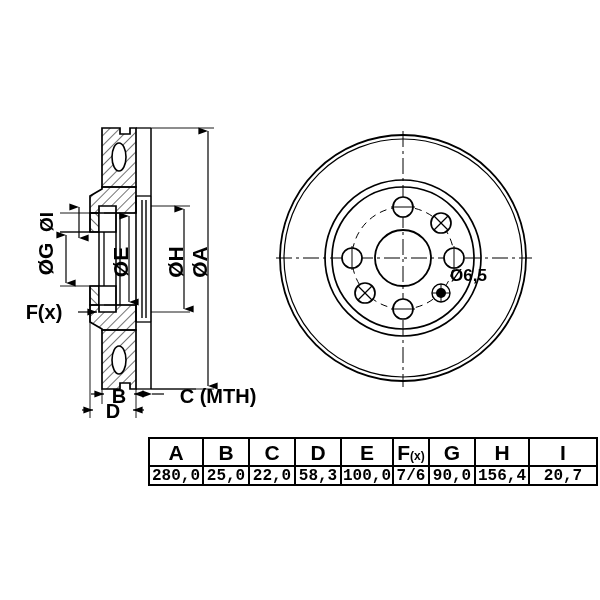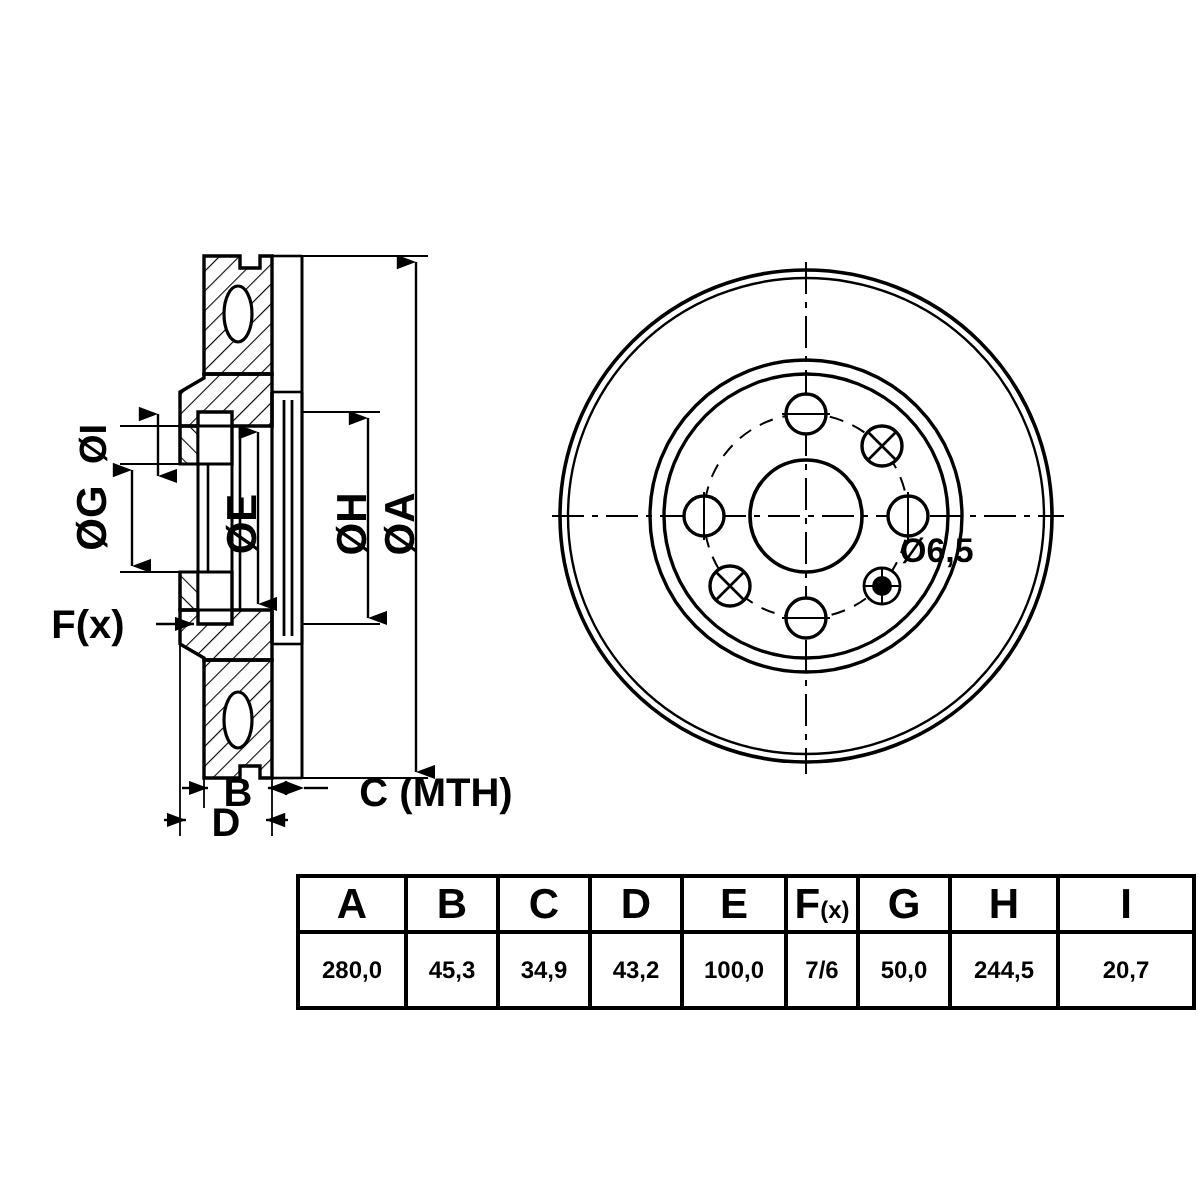--- a/index.html
+++ b/index.html
@@ -45,22 +45,23 @@
     font-weight:bold;
     color:#000000;
     padding:0;
     line-height:1;
   }
   #spec-table tr.head-row td{
     height:26px;
     font-size:21px;
   }
   #spec-table tr.value-row td{
-    height:36px;
-    font-size:12px;
+    height:17px;
+    font-size:16px;
+    font-family:Liberation Mono, monospace;
   }
   #spec-table td.col-a{width:52px;}
   #spec-table td.col-b{width:44px;}
   #spec-table td.col-c{width:44px;}
   #spec-table td.col-d{width:44px;}
   #spec-table td.col-e{width:50px;}
   #spec-table td.col-f{width:34px;}
   #spec-table td.col-g{width:44px;}
   #spec-table td.col-h{width:52px;}
   #spec-table td.col-i{width:66px;}
@@ -268,25 +269,25 @@
         <td class="col-c">C</td>
         <td class="col-d">D</td>
         <td class="col-e">E</td>
         <td class="col-f"><span>F</span><span class="fsub">(x)</span></td>
         <td class="col-g">G</td>
         <td class="col-h">H</td>
         <td class="col-i">I</td>
       </tr>
       <tr class="value-row">
         <td class="col-a">280,0</td>
-        <td class="col-b">45,3</td>
-        <td class="col-c">34,9</td>
-        <td class="col-d">43,2</td>
+        <td class="col-b">25,0</td>
+        <td class="col-c">22,0</td>
+        <td class="col-d">58,3</td>
         <td class="col-e">100,0</td>
         <td class="col-f">7/6</td>
-        <td class="col-g">50,0</td>
-        <td class="col-h">244,5</td>
+        <td class="col-g">90,0</td>
+        <td class="col-h">156,4</td>
         <td class="col-i">20,7</td>
       </tr>
     </tbody>
   </table>
 
 </div>
 
 </body></html>

